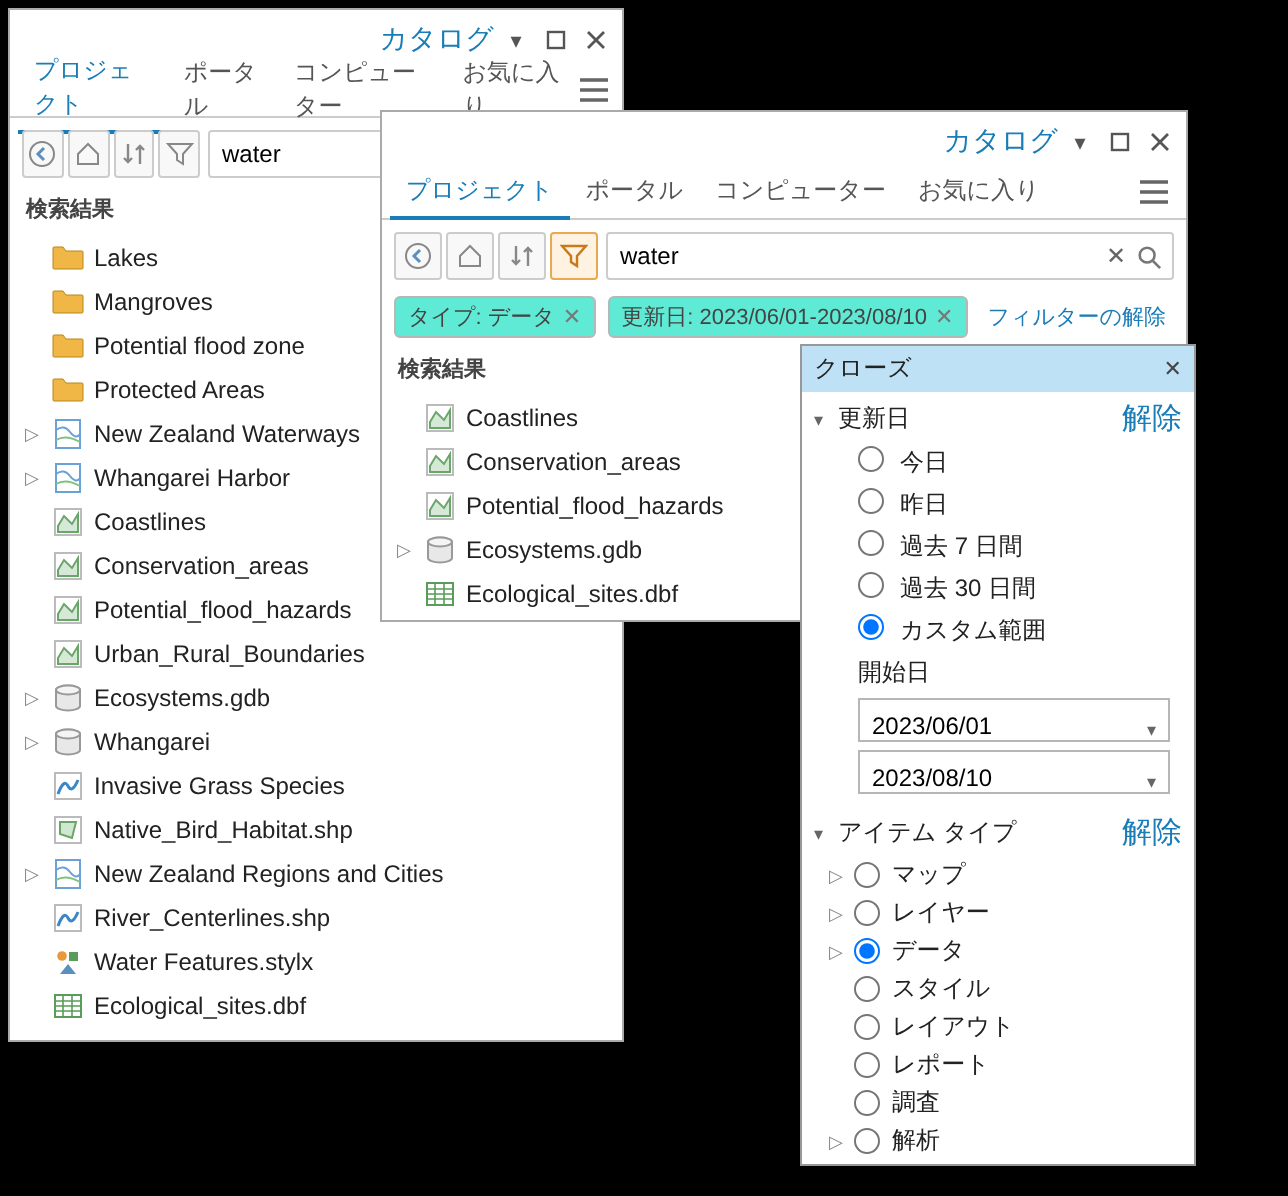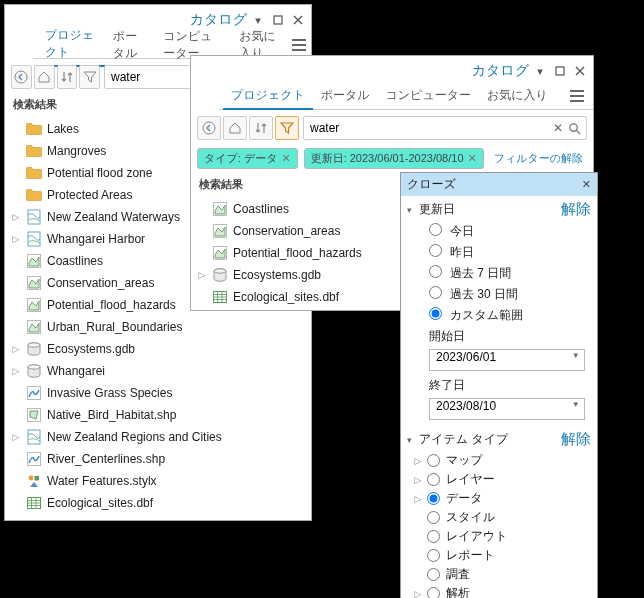--- a/index.html
+++ b/index.html
@@ -24,21 +24,20 @@
   .title { color: #1a7db7; font-size: 14px; font-weight: 400; flex: 1; text-align: right; }
   .winbtn { width: 18px; height: 18px; display: flex; align-items: center; justify-content: center; color: #555; margin-left: 2px; cursor: pointer; font-size: 11px; }
   .winbtn svg { width: 10px; height: 10px; }
   
   .tabs {
     display: flex;
     align-items: center;
     border-bottom: 1px solid #ccc;
     padding: 0 4px;
     height: 28px;
-    margin-left: 28px;
   }
   .tab { padding: 4px 8px; color: #555; cursor: pointer; font-size: 12px; }
   .tab.active { color: #1a7db7; border-bottom: 2px solid #1a7db7; margin-bottom: -1px; }
   .hamburger { margin-left: auto; width: 24px; height: 22px; display: flex; align-items: center; justify-content: center; color: #666; cursor: pointer; }
   .hamburger svg { width: 14px; height: 12px; }
   
   .toolbar {
     display: flex;
     align-items: center;
     padding: 6px 6px;
@@ -153,21 +152,21 @@
   .pgroup-h .rl { color: #1a7db7; font-size: 15px; cursor: pointer; text-align: center; }
   .radio-row { display: flex; align-items: flex-start; padding: 2px 0 2px 22px; gap: 8px; }
   .radio-row input { margin: 0; }
   .radio-row label { font-size: 12px; color: #222; }
   .plabel { padding: 2px 0 2px 22px; font-size: 12px; color: #222; }
   .psel {
     margin: 2px 6px 4px 22px;
     border: 1px solid #b7b7b7;
     height: 22px;
     display: flex;
-    align-items: flex-start;
+    align-items: flex-end;
     padding: 0 6px;
     font-size: 12px;
   }
   .psel .dv { flex: 1; }
   .psel .dd { color: #666; font-size: 9px; }
   
   .item-row { display: flex; align-items: center; padding: 1px 0 1px 6px; gap: 2px; }
   .item-row .carrot2 { width: 10px; color: #888; font-size: 9px; text-align: center; }
   .item-row input { margin: 0 4px 0 2px; }
   .item-row label { font-size: 12px; color: #222; }
@@ -589,21 +588,20 @@
         <div class="radio-row">
           <input type="radio" name="dr" checked="" style="">
           <label>カスタム範囲</label>
         </div>
       </div>
     <div class="plabel">開始日</div>
     <div class="psel">
         <span class="dv">2023/06/01</span>
         <span class="dd">▾</span>
       </div>
-    <div class="plabel">終了日</div>
     <div class="psel">
         <span class="dv">2023/08/10</span>
         <span class="dd">▾</span>
       </div>
   </div>
   <div class="pgroup">
     <div class="pgroup-h">
       <span class="carrot">▾</span>
       <span class="gt">アイテム タイプ</span>
       <span class="rl">解除</span>

